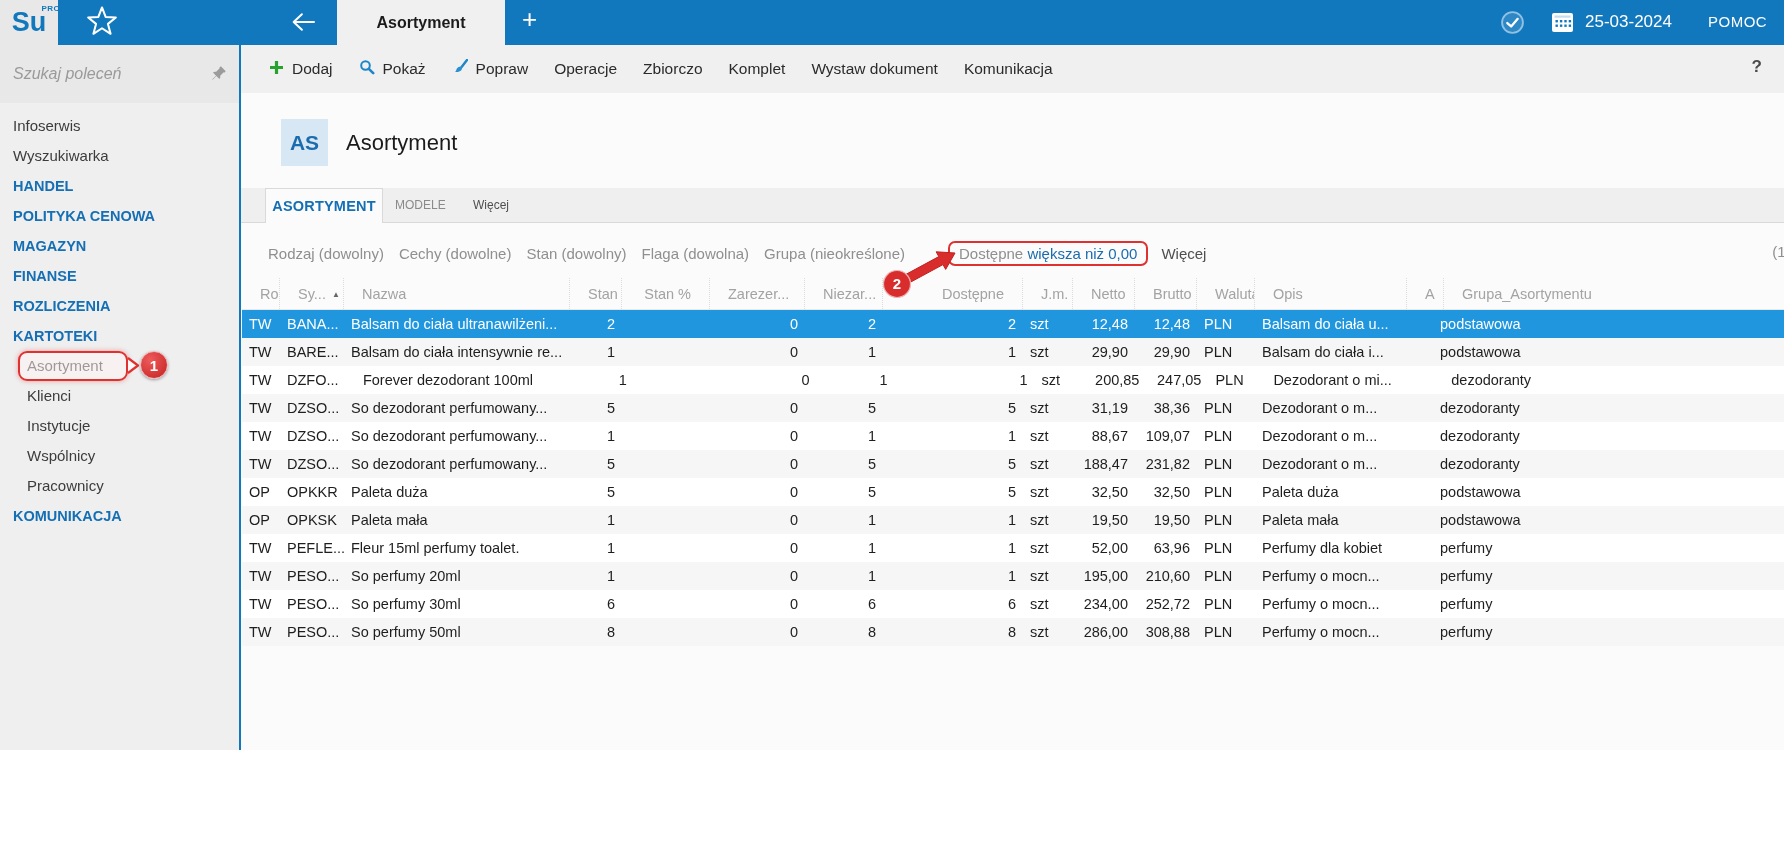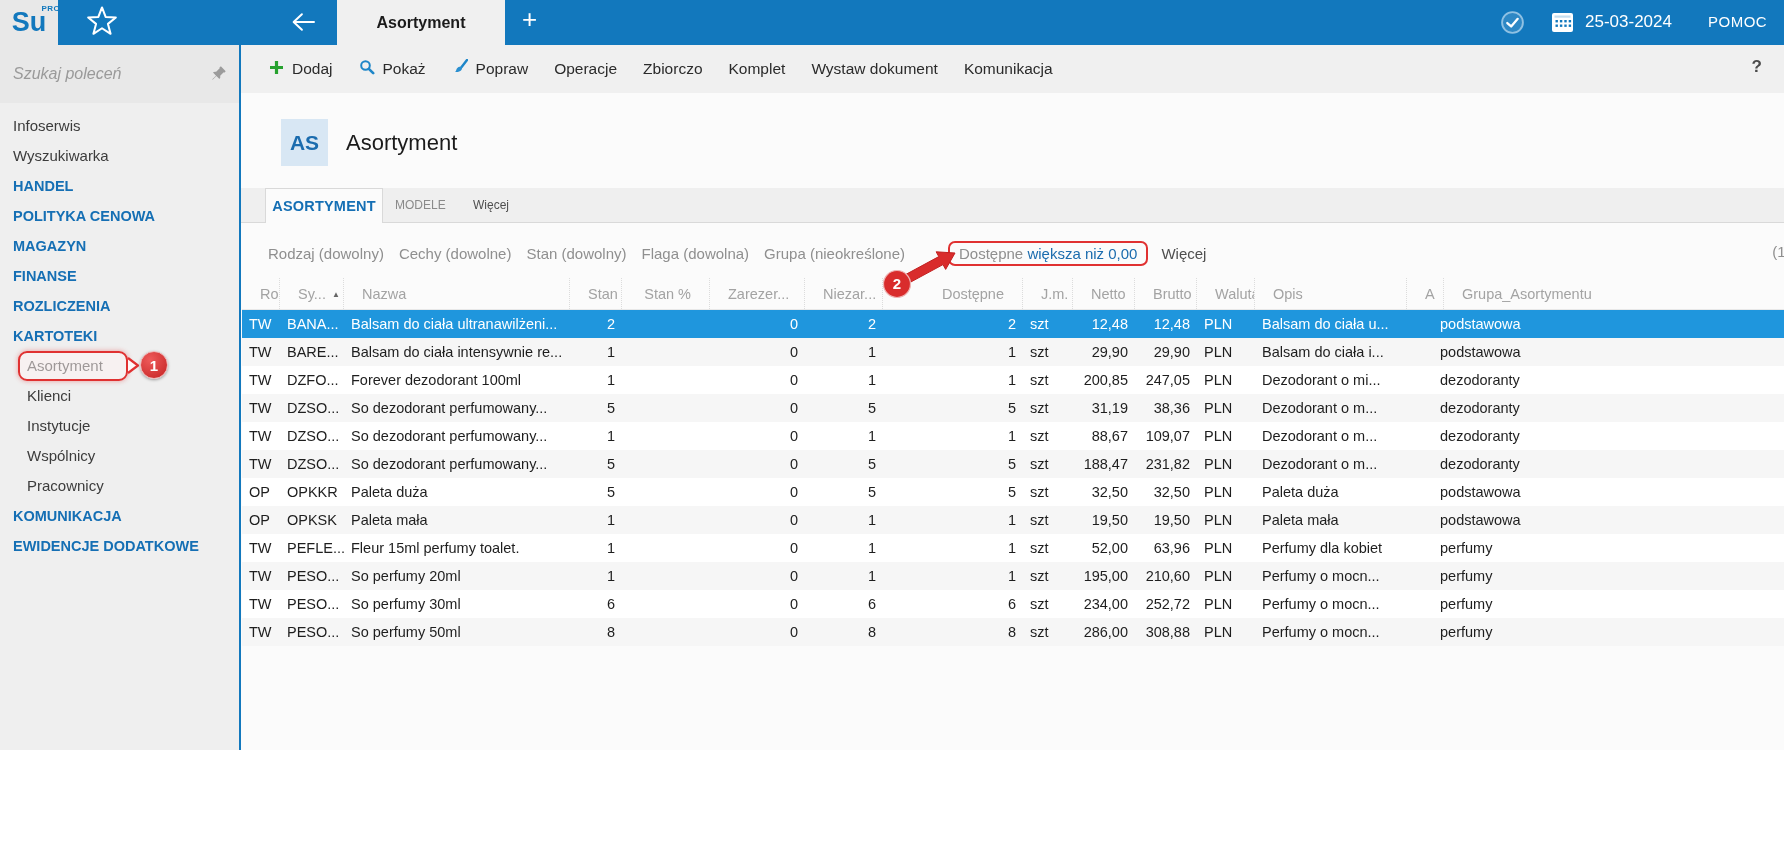--- a/index.html
+++ b/index.html
@@ -158,21 +158,20 @@
       <div class="nav-section">MAGAZYN</div>
       <div class="nav-section">FINANSE</div>
       <div class="nav-section">ROZLICZENIA</div>
       <div class="nav-section">KARTOTEKI</div>
       <div class="nav-sub">Asortyment</div>
       <div class="nav-sub">Klienci</div>
       <div class="nav-sub">Instytucje</div>
       <div class="nav-sub">Wspólnicy</div>
       <div class="nav-sub">Pracownicy</div>
       <div class="nav-section">KOMUNIKACJA</div>
-      <div class="nav-section">EWIDENCJE DODATKOWE</div>
     </div>
     <div class="pill"></div>
     <span class="pill-tail">
       <svg width="15" height="19" viewBox="0 0 15 19">
           <polyline points="2,2 12,9.5 2,17" fill="#fff8f8" stroke="#e03131" stroke-width="2.2" stroke-linejoin="round"></polyline>
         </svg>
     </span>
     <div class="step-badge badge-1">1</div>
   </div>
   <div class="divider"></div>
@@ -289,21 +288,21 @@
             <div class="td align-right" style="width: 62px;">29,90</div>
             <div class="td align-right" style="width: 62px;">29,90</div>
             <div class="td align-left" style="width: 58px;">PLN</div>
             <div class="td align-left" style="width: 152px;">Balsam do ciała i...</div>
             <div class="td align-center" style="width: 26px;"></div>
             <div class="td align-left" style="width: 340px;">podstawowa</div>
           </div>
           <div class="tr">
             <div class="td align-left" style="width: 38px;">TW</div>
             <div class="td align-left" style="width: 64px;">DZFO...</div>
-            <div class="td align-left" style="width: 226px;">Forever dezodorant 100ml</div>
+            <div class="td align-left" style="width: 226px; margin-left: 12px;">Forever dezodorant 100ml</div>
             <div class="td align-right" style="width: 52px;">1</div>
             <div class="td align-right" style="width: 88px;"></div>
             <div class="td align-right" style="width: 95px;">0</div>
             <div class="td align-right" style="width: 78px;">1</div>
             <div class="td align-right" style="width: 140px;">1</div>
             <div class="td align-left" style="width: 50px;">szt</div>
             <div class="td align-right" style="width: 62px;">200,85</div>
             <div class="td align-right" style="width: 62px;">247,05</div>
             <div class="td align-left" style="width: 58px;">PLN</div>
             <div class="td align-left" style="width: 152px;">Dezodorant o mi...</div>

